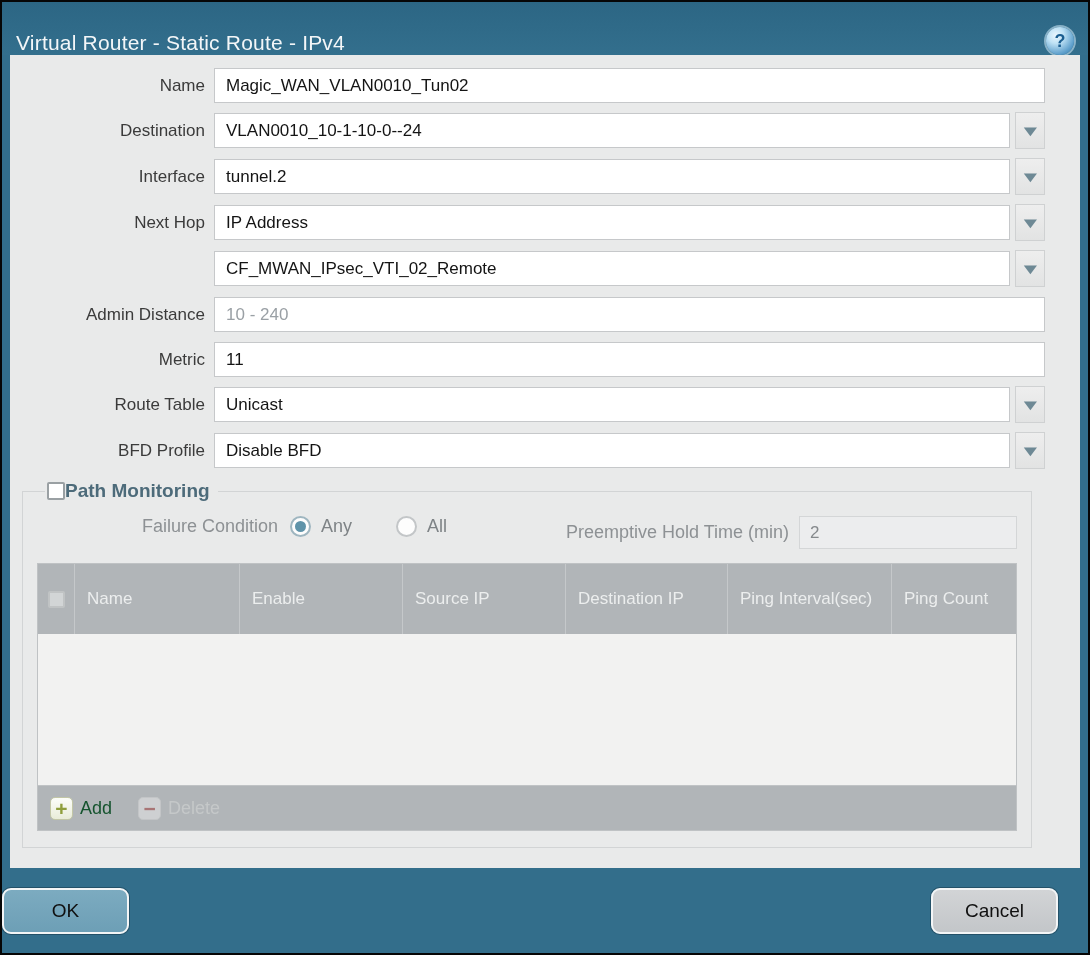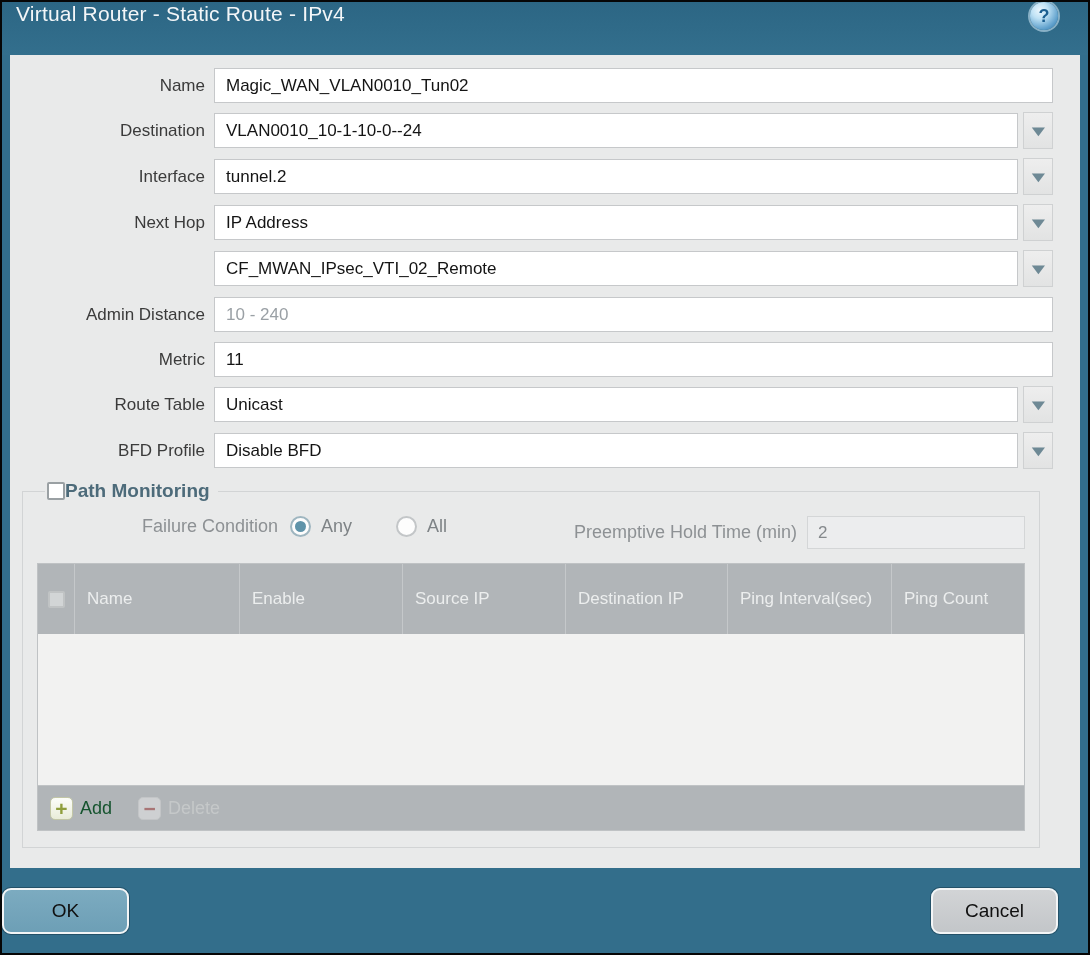--- a/index.html
+++ b/index.html
@@ -12,40 +12,40 @@
     width: 1090px; height: 955px;
     border: 2px solid #060606;
     background: #326e8c;
     display: flex; flex-direction: column;
     overflow: hidden;
   }
   
   .titlebar {
     height: 53px; flex: 0 0 53px;
     background: linear-gradient(#2c6684, #336f8d);
-    display: flex; align-items: flex-start;
-    padding: 0 30px 0 14px;
+    display: flex; align-items: flex-end;
+    padding: 0 14px 0 14px;
     color: #f3f6f8;
   }
   .title { font-size: 21px; letter-spacing: 0.2px; }
   .help-icon {
     margin-left: auto;
     width: 28px; height: 28px; border-radius: 50%;
     background: radial-gradient(circle at 35% 30%, #eaf6fd 0%, #bfe2f5 30%, #5fa0cc 70%, #2a6f9e 100%);
     box-shadow: 0 0 0 2px rgba(210,235,250,0.55);
     display: flex; align-items: center; justify-content: center;
     color: #1b5e90; font-weight: bold; font-size: 18px;
     cursor: pointer;
   }
   
   .content {
     flex: 1 1 auto;
     margin: 0 8px;
     background: #e9eaea;
-    padding: 13px 27px 0 0;
+    padding: 13px 35px 0 0;
     overflow: hidden;
   }
   .form-row { display: flex; align-items: center; margin-bottom: 10px; }
   .form-label {
     width: 204px; flex: 0 0 204px;
     text-align: right; padding-right: 9px;
     font-size: 17px; color: #3b3b3b;
   }
   .field { flex: 1; display: flex; align-items: stretch; }
   .field input {

